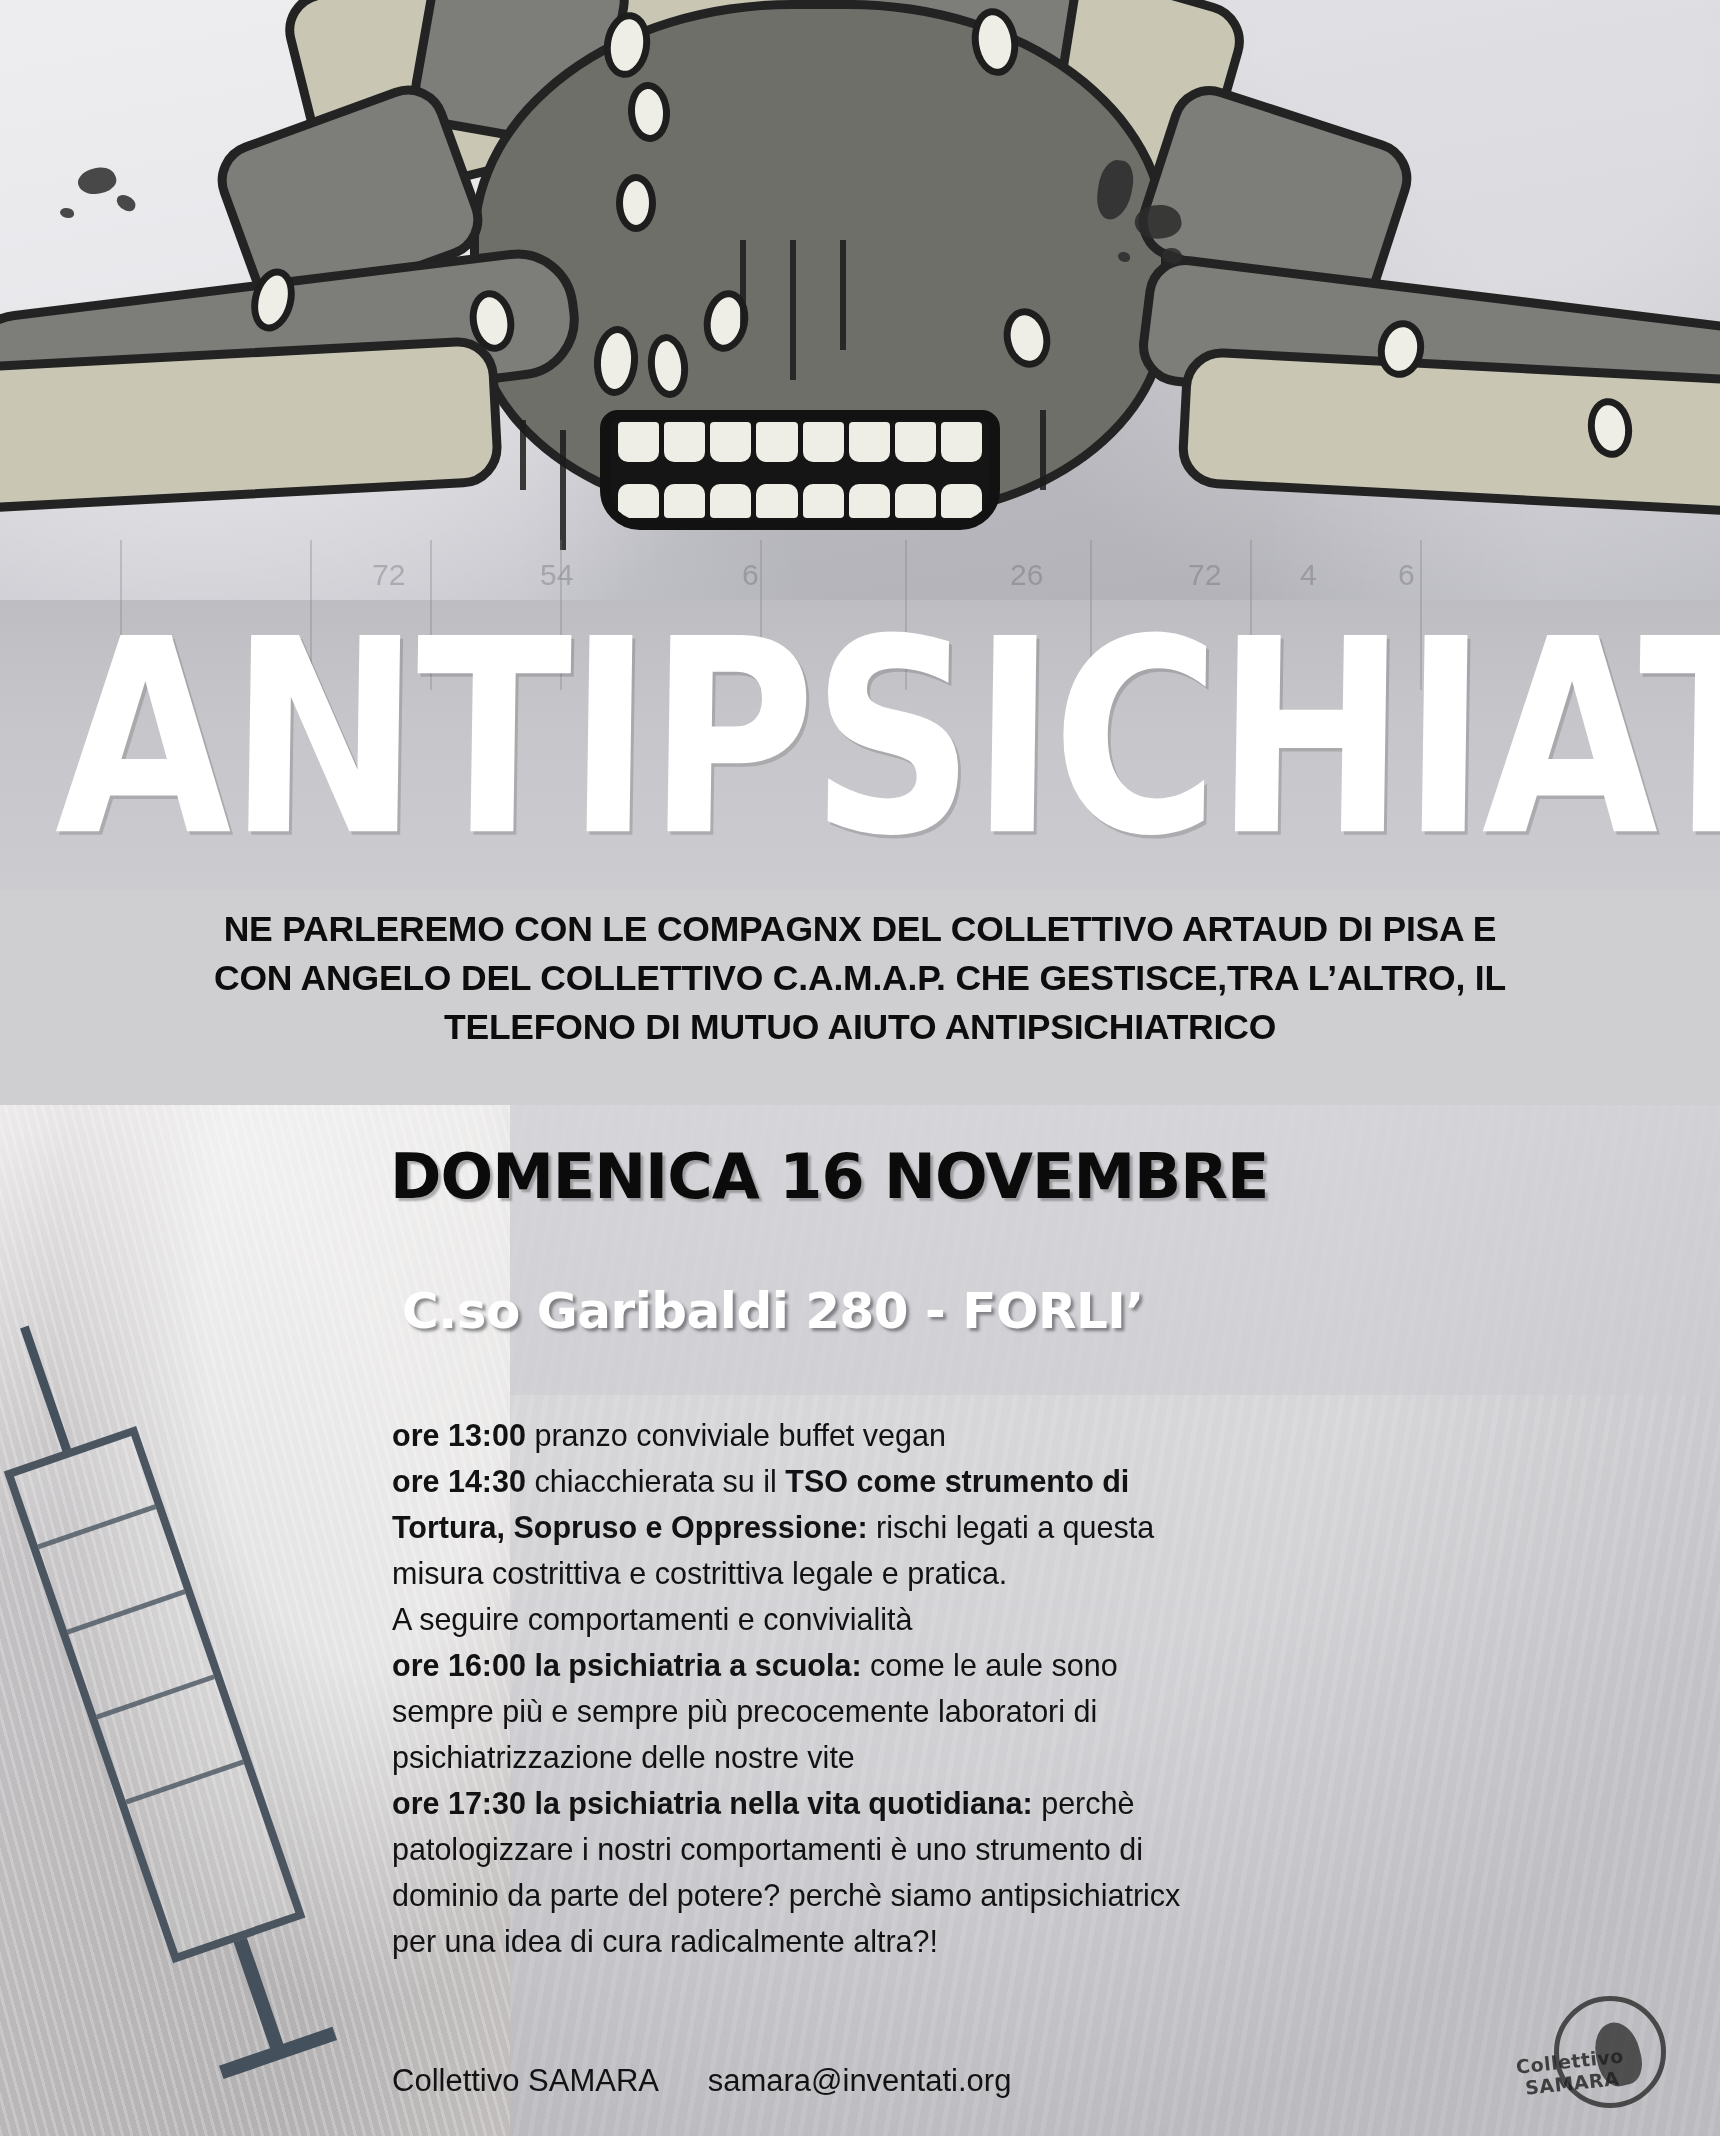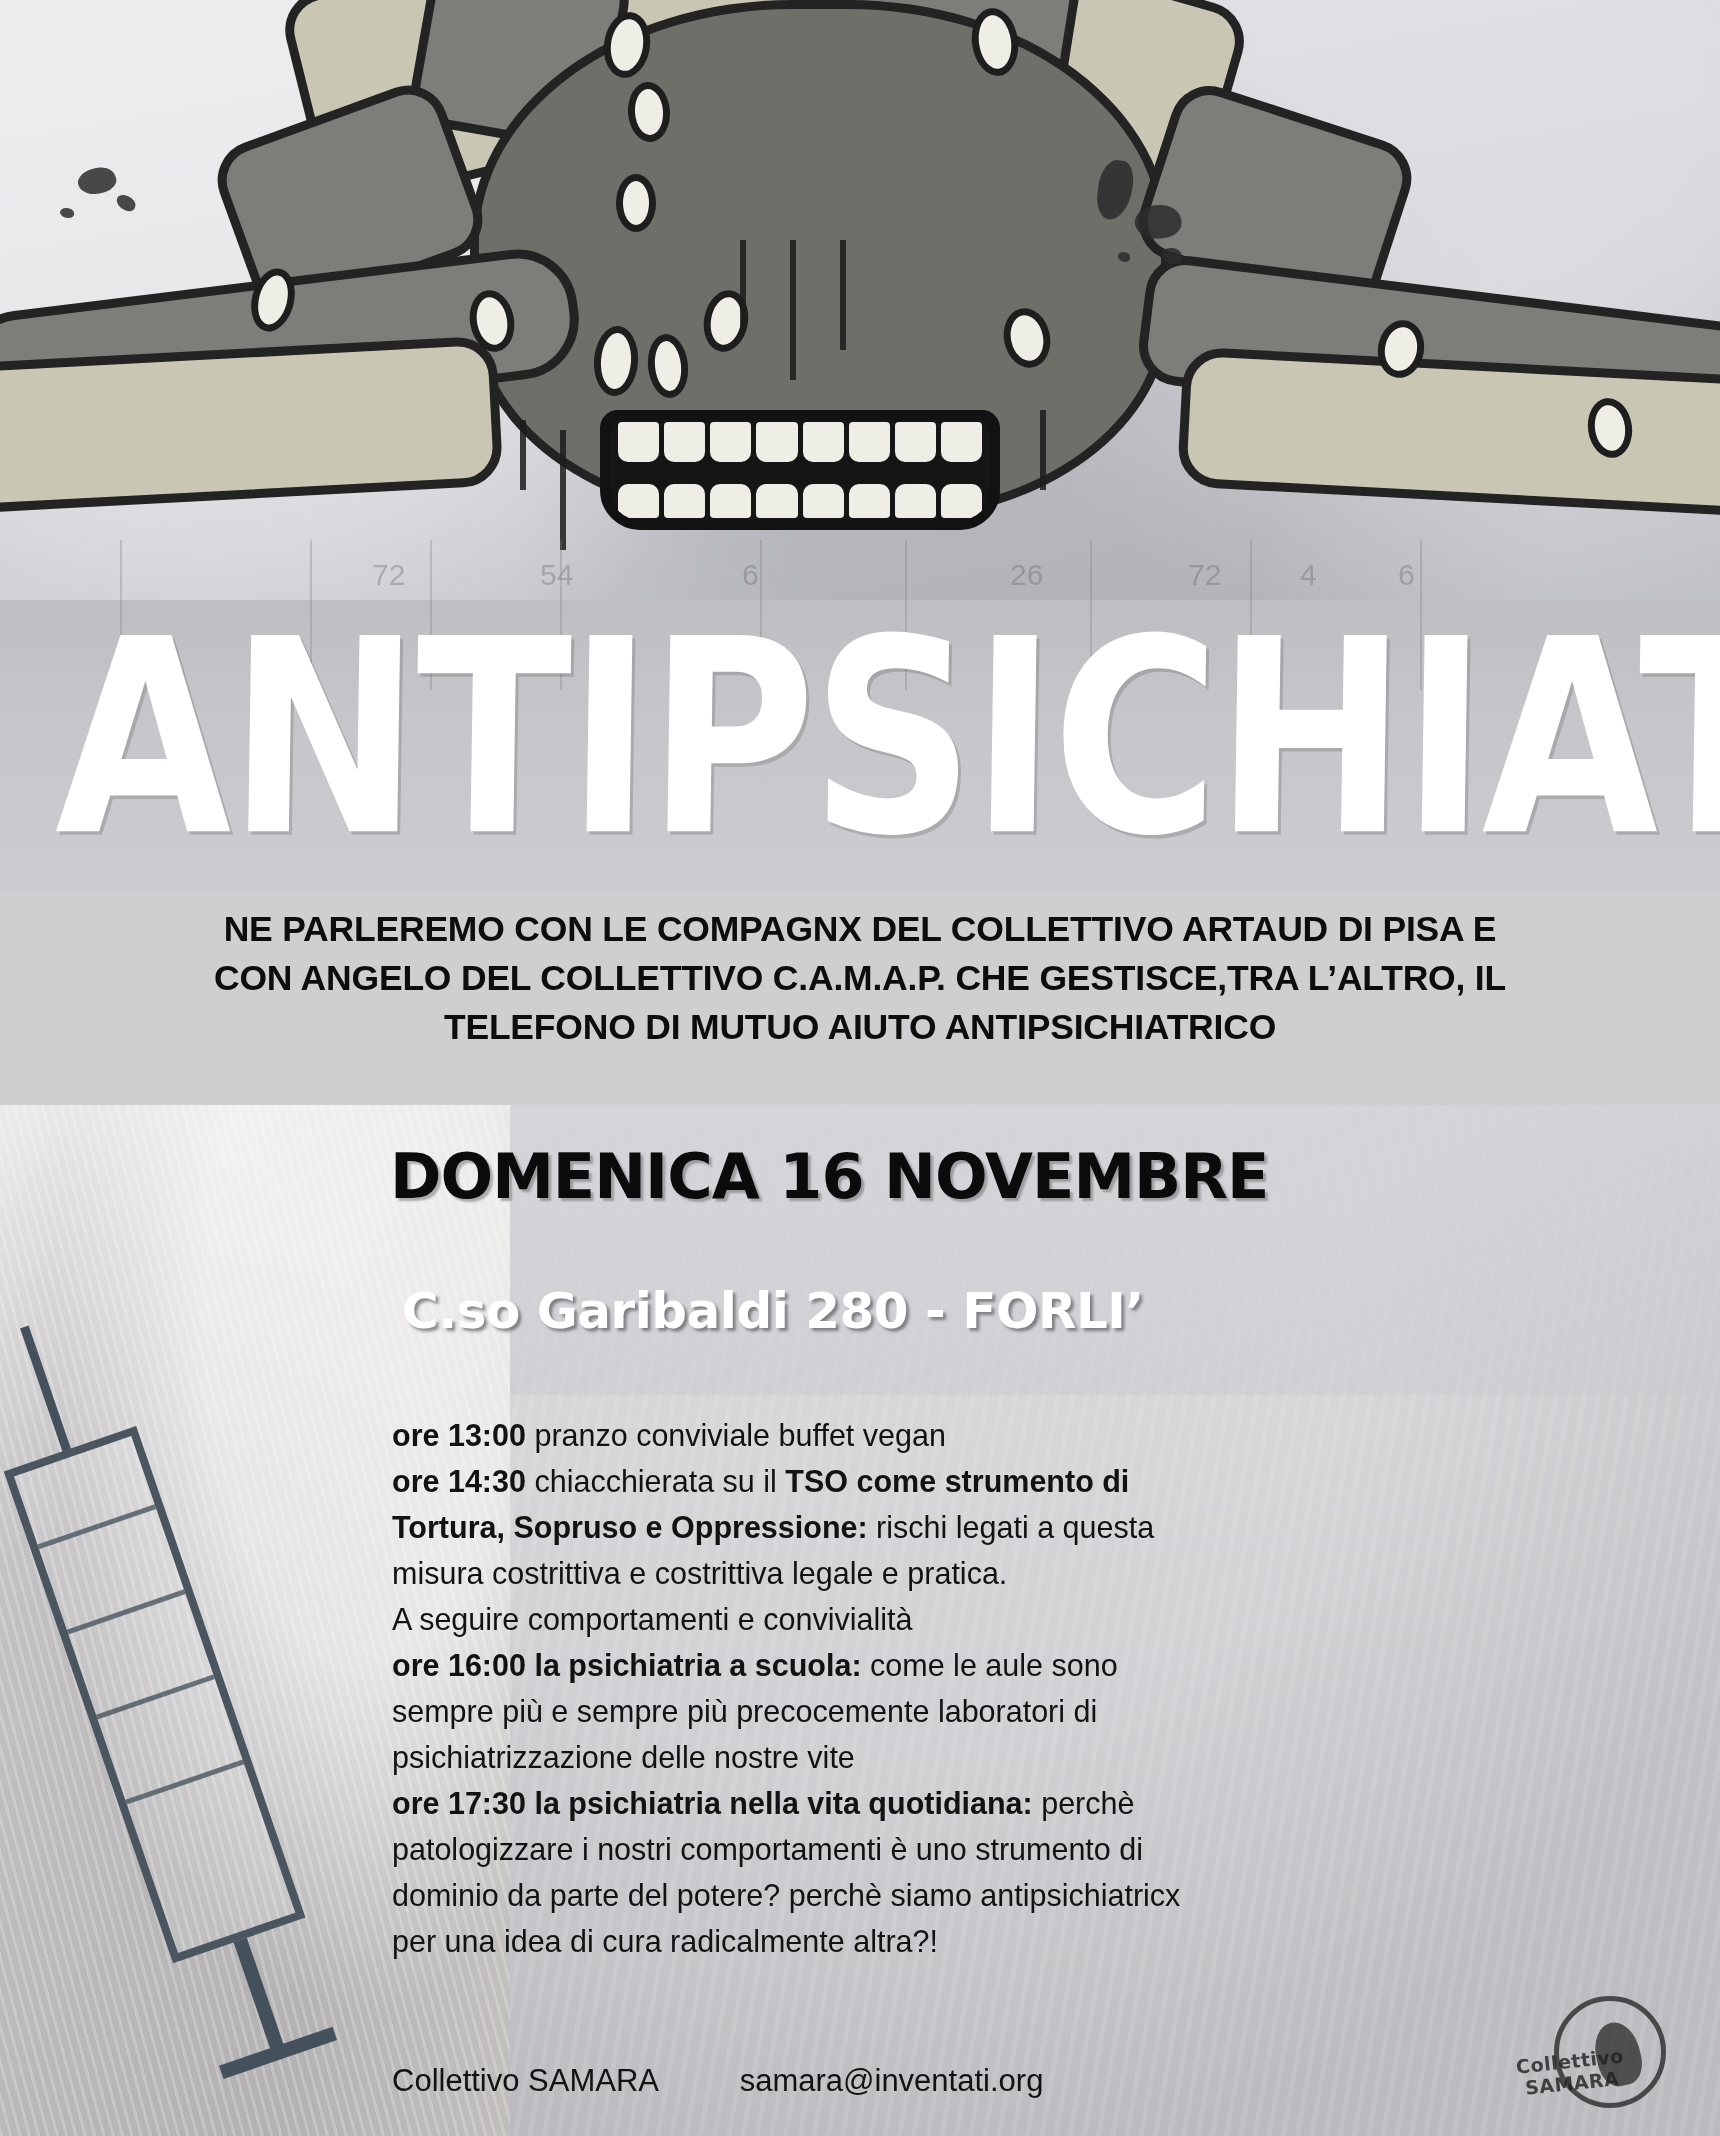--- a/index.html
+++ b/index.html
@@ -280,21 +280,21 @@
   .schedule b { font-weight: 700; }
 
   .footer {
     position: absolute;
     left: 392px; top: 2063px;
     font-family: "Liberation Sans", sans-serif;
     font-size: 31px;
     color: #121212;
   }
   .footer .collective { display: inline-block; }
-  .footer .email { display: inline-block; margin-left: 72px; }
+  .footer .email { display: inline-block; margin-left: 40px; }
 
   
   .stamp {
     position: absolute;
     right: 44px; bottom: 22px;
     width: 190px; height: 120px;
   }
   .stamp .ring {
     position: absolute; right: 10px; top: 2px;
     width: 112px; height: 112px;

